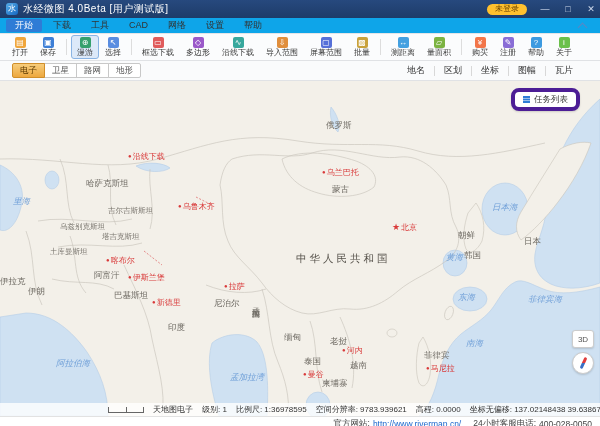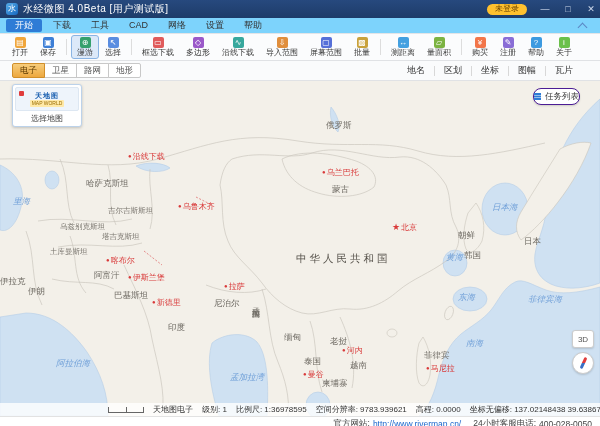--- a/index.html
+++ b/index.html
@@ -16,21 +16,21 @@
   .title-text{white-space:nowrap;letter-spacing:.5px;}
   .login-pill{background:#ffc12e;color:#6b4400;border-radius:8px;font-size:8px;padding:1.5px 8px;
               margin-right:4px;line-height:1;cursor:pointer;}
   .win-btn{width:18px;height:18px;display:flex;align-items:center;justify-content:center;
            color:#cdd8ea;font-size:9px;cursor:pointer;}
   .win-btn.min::before{content:"—";}
   .win-btn.max::before{content:"□";}
   .win-btn.close::before{content:"✕";}
 
   
-  .menubar{height:15px;background:#7dd3fc;border-bottom:1px solid #e3e5e8;display:flex;
+  .menubar{height:15px;background:#0ea5e9;border-bottom:1px solid #e3e5e8;display:flex;
            align-items:center;padding:0 6px;font-size:9px;color:#333;}
   .menu-items{display:flex;align-items:center;}
   .menu-item{padding:0 9px;height:13px;line-height:13px;border-radius:2px;margin-right:2px;cursor:pointer;}
   .menu-item.active{background:#2e7cd6;color:#fff;}
   .collapse-btn{width:6px;height:6px;border-left:1.5px solid #5b86c4;border-top:1.5px solid #5b86c4;
                 transform:rotate(45deg);margin:3px 8px 0 0;cursor:pointer;}
 
   
   .toolbar{height:26px;background:#fbfcfd;border-bottom:1px solid #e0e2e5;display:flex;
            align-items:center;padding:0 6px;}
@@ -74,23 +74,23 @@
   .source-card{position:absolute;left:12px;top:3px;width:64px;background:#fff;border:1px solid #bcd2ea;
                border-radius:3px;box-shadow:0 1px 3px rgba(0,0,0,.2);padding:2px;text-align:center;cursor:pointer;}
   .thumb{height:22px;background:#eef4fb;border:1px solid #dde7f2;border-radius:2px;position:relative;
          display:flex;flex-direction:column;align-items:center;justify-content:center;}
   .thumb-mark{position:absolute;left:3px;top:3px;width:5px;height:5px;background:#e03c3c;border-radius:1px;}
   .thumb-title{font-size:7px;color:#1a5fb0;font-weight:bold;letter-spacing:1px;line-height:1;}
   .thumb-sub{font-size:5px;color:#9a6c00;background:#ffe9a8;padding:0 2px;border-radius:1px;margin-top:1px;line-height:1.4;}
   .src-label{font-size:8px;color:#444;margin-top:2px;}
 
   
-  .task-list{position:absolute;right:20px;top:7px;height:15px;background:#fff;border:1px solid #4c1d95;
+  .task-list{position:absolute;right:20px;top:7px;height:15px;background:#fff;border:4px solid #4c1d95;
              border-radius:8px;box-shadow:0 1px 2px rgba(0,0,0,.15);display:flex;align-items:center;
-             gap:4px;padding:0 0;font-size:8.5px;color:#333;cursor:pointer;}
+             gap:4px;padding:0 8px;font-size:8.5px;color:#333;cursor:pointer;}
   .tl-icon{width:7px;height:1.5px;background:#2e7cd6;box-shadow:0 2.5px 0 #2e7cd6,0 5px 0 #2e7cd6;
            margin-top:-5px;flex:0 0 auto;}
 
   
   .map-ctrls{position:absolute;right:6px;bottom:42px;display:flex;flex-direction:column;gap:4px;align-items:center;}
   .ctrl-3d{width:20px;height:16px;background:#fff;border:1px solid #ccc;border-radius:3px;font-size:8px;
            color:#555;display:flex;align-items:center;justify-content:center;box-shadow:0 1px 2px rgba(0,0,0,.15);cursor:pointer;}
   .ctrl-compass{width:20px;height:20px;border-radius:50%;background:#fff;border:1px solid #ccc;
                 box-shadow:0 1px 2px rgba(0,0,0,.15);display:flex;align-items:center;justify-content:center;cursor:pointer;}
   .needle{width:3px;height:12px;background:linear-gradient(#e03c3c 50%,#3a6fc4 50%);border-radius:1.5px;
@@ -320,28 +320,20 @@
         <div class="map-label sea" style="left: 13px; top: 116px;">里海</div>
         <div class="map-label sea" style="left: 56px; top: 278px;">阿拉伯海</div>
         <div class="map-label sea" style="left: 230px; top: 292px;">孟加拉湾</div>
         <div class="map-label sea" style="left: 492px; top: 122px;">日本海</div>
         <div class="map-label sea" style="left: 446px; top: 172px;">黄海</div>
         <div class="map-label sea" style="left: 458px; top: 212px;">东海</div>
         <div class="map-label sea" style="left: 466px; top: 258px;">南海</div>
         <div class="map-label sea" style="left: 528px; top: 214px;">菲律宾海</div>
       </div>
 
-    <div class="source-card">
-      <div class="thumb">
-        <span class="thumb-mark"></span>
-        <span class="thumb-title">天地图</span>
-        <span class="thumb-sub">MAP WORLD</span>
-      </div>
-      <div class="src-label">选择地图</div>
-    </div>
 
     <div class="task-list">
       <span class="tl-icon"></span>
       <span>任务列表</span>
     </div>
 
     <div class="map-ctrls">
       <div class="ctrl-3d">3D</div>
       <div class="ctrl-compass">
         <span class="needle"></span>

